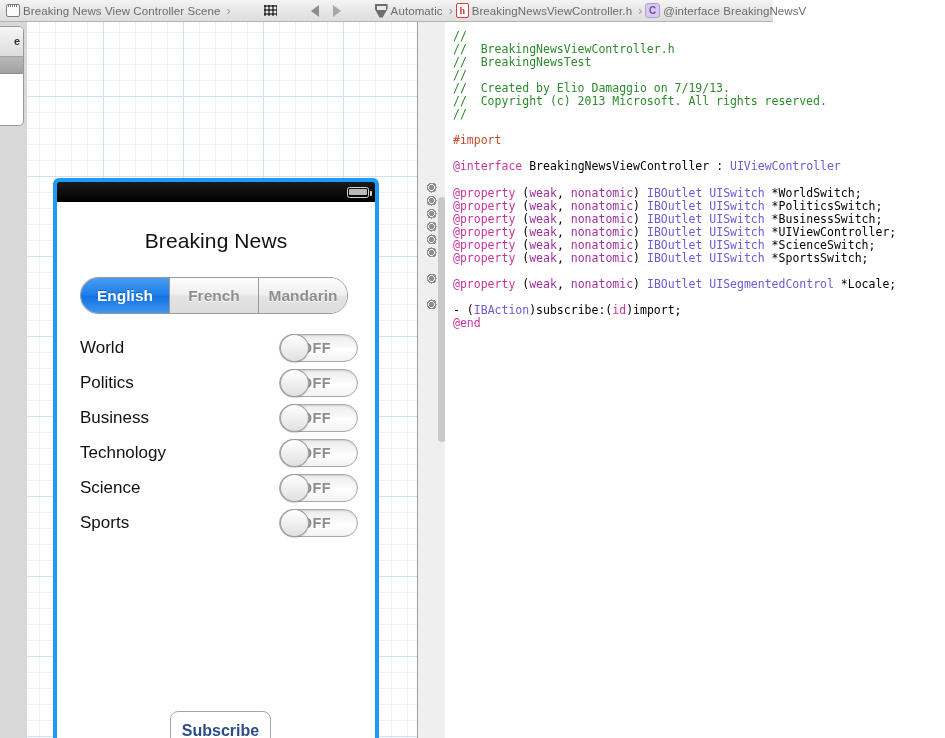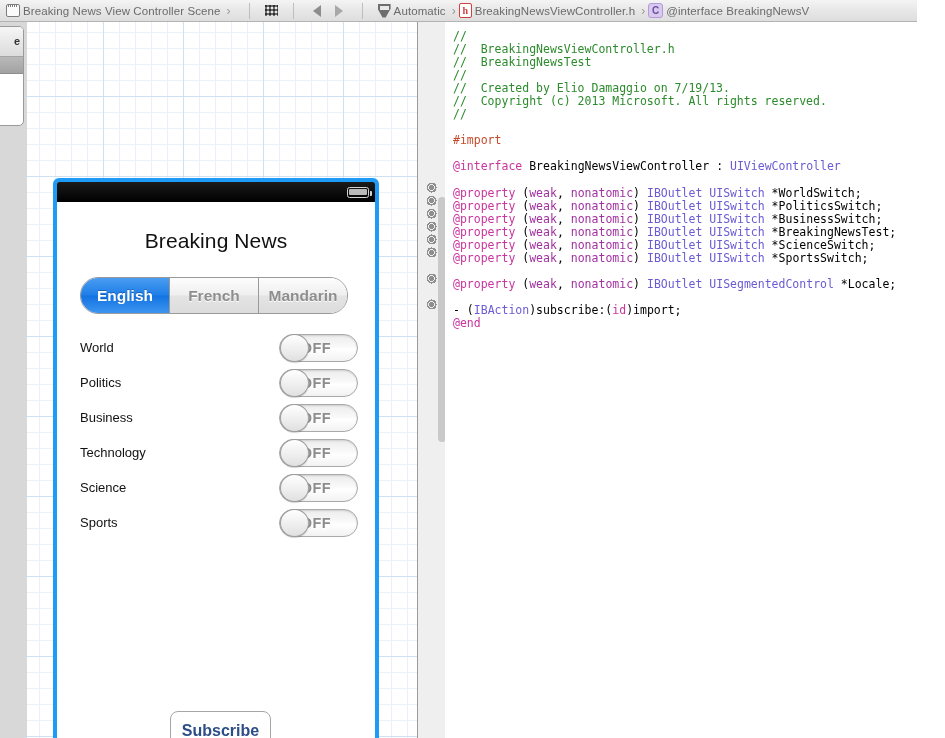--- a/index.html
+++ b/index.html
@@ -6,21 +6,21 @@
   body{
     width:945px;height:738px;overflow:hidden;
     font-family:"Liberation Sans",sans-serif;
     background:#ffffff;
     -webkit-font-smoothing:antialiased;
   }
   .app{position:relative;width:945px;height:738px;}
 
   
   .topbar{
-    position:absolute;left:0;top:0;width:917px;height:22px;
+    position:absolute;left:0;top:0;width:773px;height:22px;
     background:linear-gradient(to bottom,#f4f4f4 0%,#e7e7e7 50%,#dedede 100%);
     border-bottom:1px solid #b3b3b3;
     display:flex;align-items:center;box-sizing:border-box;gap:8px;
   }
   .bc-left{display:flex;align-items:center;height:22px;padding-left:6px;flex:0 0 auto;}
   .bc-seg{display:flex;align-items:center;height:22px;white-space:nowrap;}
   .bc-label{font-size:11.5px;color:#6b6b6b;padding:0 3px;letter-spacing:.1px;}
   .bc-sep{font-size:12px;color:#9a9a9a;padding:0 3px;}
   .divider-v{width:1px;height:16px;background:#bdbdbd;margin:0 7px;}
 
@@ -96,21 +96,21 @@
     box-shadow:0 1px 0 rgba(255,255,255,.7);
   }
   .seg{flex:1;display:flex;align-items:center;justify-content:center;font-size:15.5px;font-weight:bold;
      border-right:1px solid #9a9a9a;box-sizing:border-box;}
   .seg:last-child{border-right:none;}
   .seg.off{background:linear-gradient(to bottom,#fdfdfd 0%,#efefef 48%,#e4e4e4 52%,#dcdcdc 100%);color:#8e8e8e;text-shadow:0 1px 0 #fff;}
   .seg.on{background:linear-gradient(to bottom,#4a9cf0 0%,#1f7fe8 48%,#1273e2 52%,#3d95ef 100%);color:#fff;text-shadow:0 -1px 0 rgba(0,0,0,.25);}
 
   .rows{position:absolute;left:0;right:0;top:128px;}
   .row{height:35px;display:flex;align-items:center;position:relative;}
-  .row-label{position:absolute;left:23px;font-size:13px;color:#111;}
+  .row-label{position:absolute;left:23px;font-size:17px;color:#111;}
   .switch{position:absolute;left:222px;width:79px;height:28px;border-radius:15px;
      border:1px solid #a9a9a9;box-sizing:border-box;
      background:linear-gradient(to bottom,#ececec 0%,#f9f9f9 45%,#ffffff 55%,#f2f2f2 100%);
      display:flex;align-items:center;justify-content:flex-end;
      box-shadow:inset 0 1px 2px rgba(0,0,0,.13);}
   .switch .lbl{font-size:14.5px;font-weight:bold;color:#8d8d8d;margin-right:26px;text-shadow:0 1px 0 #fff;letter-spacing:.4px;}
   .knob{position:absolute;left:0px;top:-1px;width:29px;height:28px;border-radius:50%;
      background:linear-gradient(to bottom,#ffffff,#ededed 60%,#e0e0e0);
      border:1px solid #9d9d9d;box-sizing:border-box;box-shadow:0 1px 1px rgba(0,0,0,.18);}
 
@@ -289,21 +289,21 @@
 //  Copyright (c) 2013 Microsoft. All rights reserved.
 //</span>
 
 <span class="pp">#import <uikit uikit.h=""></uikit></span>
 
 <span class="kw">@interface</span> <span class="plain">BreakingNewsViewController</span> <span class="plain">:</span> <span class="typ">UIViewController</span>
 
 <span class="kw">@property</span> <span class="plain">(</span><span class="kw2">weak</span><span class="plain">,</span> <span class="kw2">nonatomic</span><span class="plain">)</span> <span class="typ">IBOutlet</span> <span class="typ">UISwitch</span> <span class="plain">*WorldSwitch;</span>
 <span class="kw">@property</span> <span class="plain">(</span><span class="kw2">weak</span><span class="plain">,</span> <span class="kw2">nonatomic</span><span class="plain">)</span> <span class="typ">IBOutlet</span> <span class="typ">UISwitch</span> <span class="plain">*PoliticsSwitch;</span>
 <span class="kw">@property</span> <span class="plain">(</span><span class="kw2">weak</span><span class="plain">,</span> <span class="kw2">nonatomic</span><span class="plain">)</span> <span class="typ">IBOutlet</span> <span class="typ">UISwitch</span> <span class="plain">*BusinessSwitch;</span>
-<span class="kw">@property</span> <span class="plain">(</span><span class="kw2">weak</span><span class="plain">,</span> <span class="kw2">nonatomic</span><span class="plain">)</span> <span class="typ">IBOutlet</span> <span class="typ">UISwitch</span> <span class="plain">*BreakingNewsTest;</span>
+<span class="kw">@property</span> <span class="plain">(</span><span class="kw2">weak</span><span class="plain">,</span> <span class="kw2">nonatomic</span><span class="plain">)</span> <span class="typ">IBOutlet</span> <span class="typ">UISwitch</span> <span class="plain">*UIViewController;</span>
 <span class="kw">@property</span> <span class="plain">(</span><span class="kw2">weak</span><span class="plain">,</span> <span class="kw2">nonatomic</span><span class="plain">)</span> <span class="typ">IBOutlet</span> <span class="typ">UISwitch</span> <span class="plain">*ScienceSwitch;</span>
 <span class="kw">@property</span> <span class="plain">(</span><span class="kw2">weak</span><span class="plain">,</span> <span class="kw2">nonatomic</span><span class="plain">)</span> <span class="typ">IBOutlet</span> <span class="typ">UISwitch</span> <span class="plain">*SportsSwitch;</span>
 
 <span class="kw">@property</span> <span class="plain">(</span><span class="kw2">weak</span><span class="plain">,</span> <span class="kw2">nonatomic</span><span class="plain">)</span> <span class="typ">IBOutlet</span> <span class="typ">UISegmentedControl</span> <span class="plain">*Locale;</span>
 
 <span class="plain">- (</span><span class="typ">IBAction</span><span class="plain">)subscribe:(</span><span class="kw">id</span><span class="plain">)import;</span>
 <span class="kw">@end</span></div>
   </div>
 
 </div>

